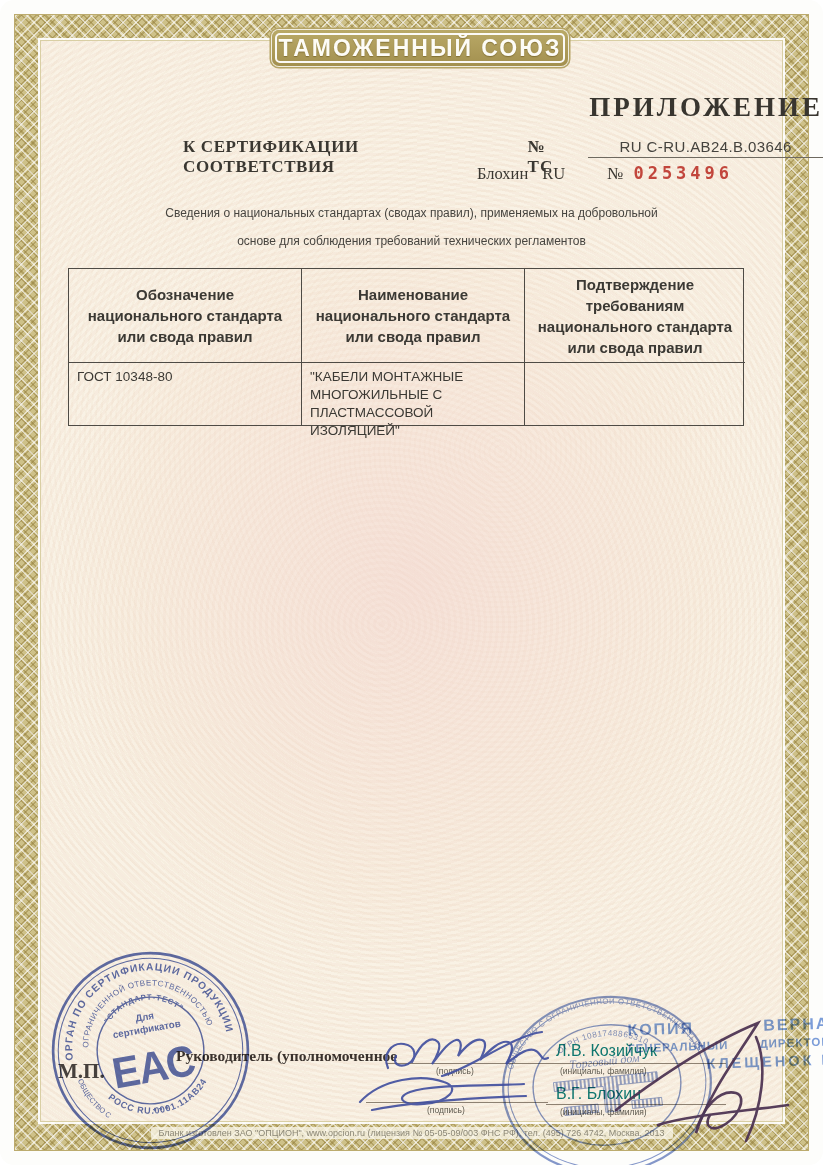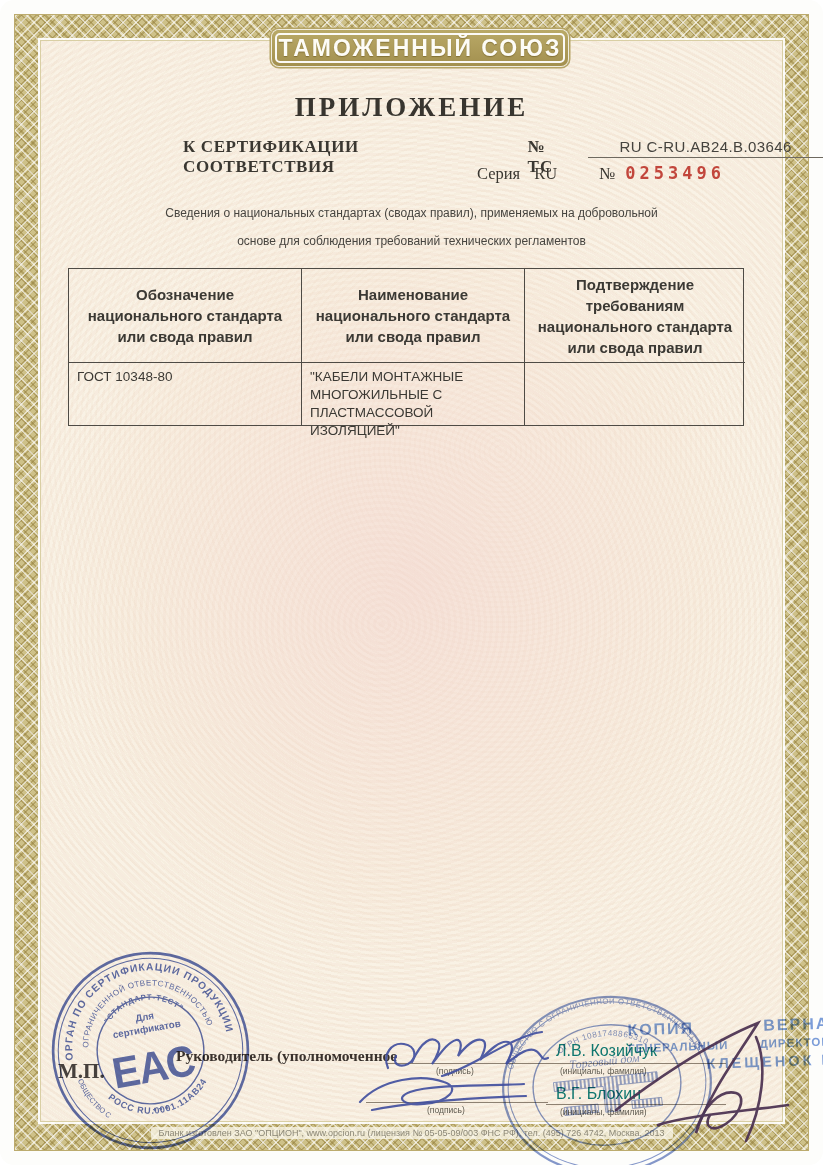--- a/index.html
+++ b/index.html
@@ -28,21 +28,21 @@
 
   
   #banner{left:272px;top:30px;width:296px;height:36px;border-radius:7px;
     background:linear-gradient(#b9a967,#a3904f);
     box-shadow:0 0 0 1px rgba(255,255,255,0.8), 0 0 0 2.5px #b5a466;
     display:flex;align-items:center;justify-content:center;}
   #banner .inner-line{position:absolute;inset:3px;border:2px solid rgba(255,255,255,0.95);border-radius:5px;}
   #banner span{font-family:"Liberation Sans", sans-serif;font-weight:700;font-size:23px;
     color:#fdfcf6;letter-spacing:2px;text-shadow:0 1px 1px rgba(110,92,36,0.65);}
 
-  .doc-title{left:0;top:92px;width:100%;text-align:center;font-size:27px;font-weight:700;
+  .doc-title{left:0;top:92px;width:100%;text-align:right;font-size:27px;font-weight:700;
     letter-spacing:3px;color:#38352f;}
   .cert-row{left:183px;top:137px;display:flex;align-items:baseline;}
   .cert-label{font-size:17px;font-weight:700;letter-spacing:0.6px;}
   .cert-no-prefix{font-size:17px;font-weight:700;margin-left:14px;letter-spacing:1px;}
   .cert-number{display:inline-block;margin-left:12px;width:236px;text-align:center;
     font-family:"Liberation Sans", sans-serif;font-size:15px;color:#45433e;letter-spacing:0.4px;
     border-bottom:1.5px solid #6e695f;padding-bottom:2px;}
   .series-row{left:477px;top:163px;display:flex;align-items:baseline;}
   .series-label{font-size:16.5px;}
   .series-region{font-size:16.5px;margin-left:14px;}
@@ -100,21 +100,21 @@
 
   <div class="abs doc-title">ПРИЛОЖЕНИЕ</div>
 
   <div class="abs cert-row">
     <span class="cert-label">К СЕРТИФИКАЦИИ СООТВЕТСТВИЯ</span>
     <span class="cert-no-prefix">№ ТС</span>
     <span class="cert-number">RU C-RU.AB24.B.03646</span>
   </div>
 
   <div class="abs series-row">
-    <span class="series-label">Серия</span>
+    <span class="series-label">Блохин</span>
     <span class="series-region">RU</span>
     <span class="no-sign">№</span>
     <span class="serial-number">0253496</span>
   </div>
 
   <div class="abs intro">
     <div class="ln">Сведения о национальных стандартах (сводах правил), применяемых на добровольной</div>
     <div class="ln">основе для соблюдения требований технических регламентов</div>
   </div>
 

